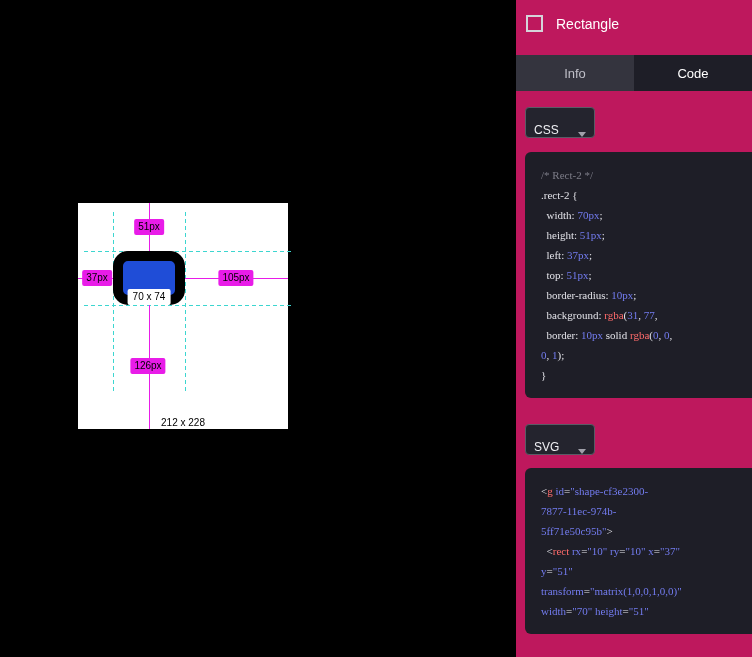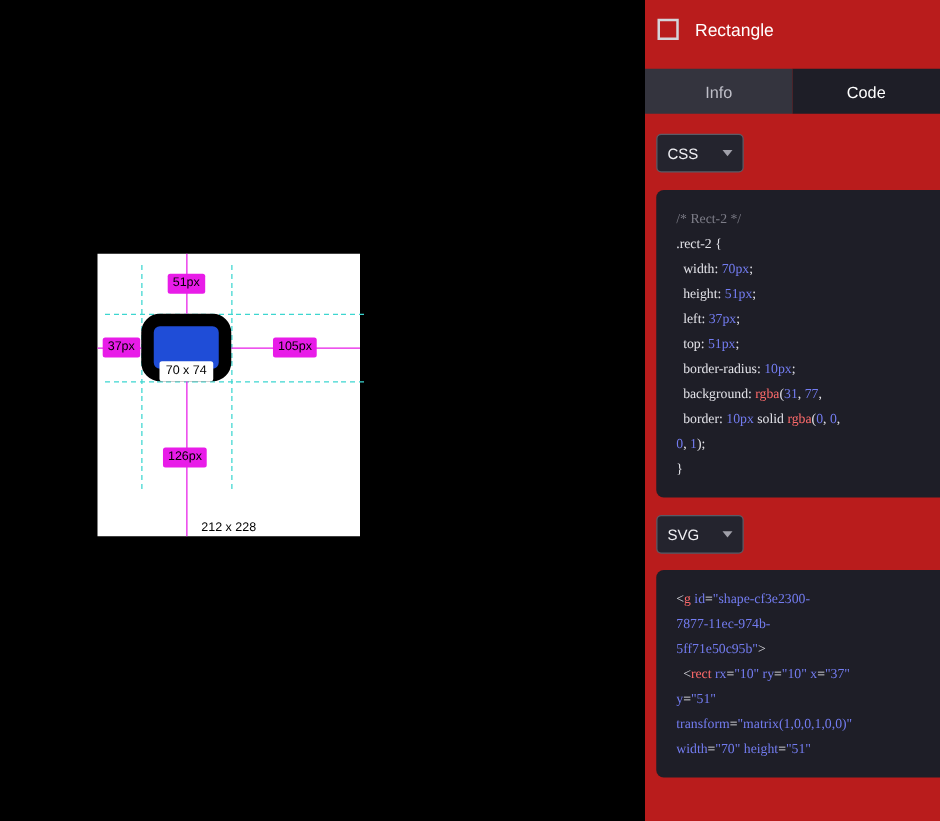--- a/index.html
+++ b/index.html
@@ -18,34 +18,34 @@
   .mline-v{position:absolute;width:1px;background:#e81ce8;}
   .mline-h{position:absolute;height:1px;background:#e81ce8;}
 
   .mbadge{position:absolute;transform:translate(-50%,-50%);background:#e81ce8;color:#000;
           font-size:10px;line-height:12px;padding:2px 4px;border-radius:2px;white-space:nowrap;}
   .sizebadge{position:absolute;transform:translate(-50%,-50%);background:#fff;color:#000;
           font-size:10px;line-height:12px;padding:2px 5px;border-radius:2px;white-space:nowrap;}
   .boardsize{position:absolute;transform:translate(-50%,-50%);color:#000;font-size:10px;white-space:nowrap;}
 
   
-  .panel{position:absolute;left:516px;top:0;width:236px;height:657px;background:#b91c1c;overflow:hidden;}
+  .panel{position:absolute;left:516px;top:0;width:236px;height:657px;background:#be185d;overflow:hidden;}
   .panel-header{height:47px;display:flex;align-items:center;padding:0 10px;gap:13px;}
   .shape-icon{width:13px;height:13px;border:2px solid #d4d4d9;flex:0 0 auto;}
   .header-label{color:#fff;font-size:14px;}
 
   .tabs{display:flex;height:36px;margin-top:8px;}
   .tab{flex:1;display:flex;align-items:center;justify-content:center;font-size:13px;
        color:#bfbfc8;background:#34343e;cursor:pointer;text-align:center;}
   .tab.active{background:#1e1e27;color:#fff;}
 
   .select{margin:16px 0 0 9px;width:70px;height:31px;box-sizing:border-box;background:#24242e;
-          border:1px solid #5b5b66;border-radius:4px;display:flex;align-items:center;
+          border:1px solid #5b5b66;border-radius:4px;display:flex;align-items:flex-end;
           justify-content:space-between;padding:0 8px;color:#f0f0f4;font-size:12px;cursor:pointer;}
-  .select.second{margin-top:14px;}
+  .select.second{margin-top:26px;}
   .chev{width:0;height:0;border-left:4px solid transparent;border-right:4px solid transparent;
         border-top:5px solid #a0a0aa;}
 
   .codeblock{margin:14px 0 0 9px;width:227px;box-sizing:border-box;background:#1e1e27;
              border-radius:6px 0 0 6px;padding:13px 0 13px 16px;
              font-family:"DejaVu Sans Mono",monospace;font-size:11px;line-height:20px;color:#e2e2e8;}
   .codeblock.second{margin-top:13px;}
   .cl{white-space:pre;overflow:hidden;height:20px;font-family:Liberation Serif, serif;}
 
   .tk-txt{color:#e2e2e8}

